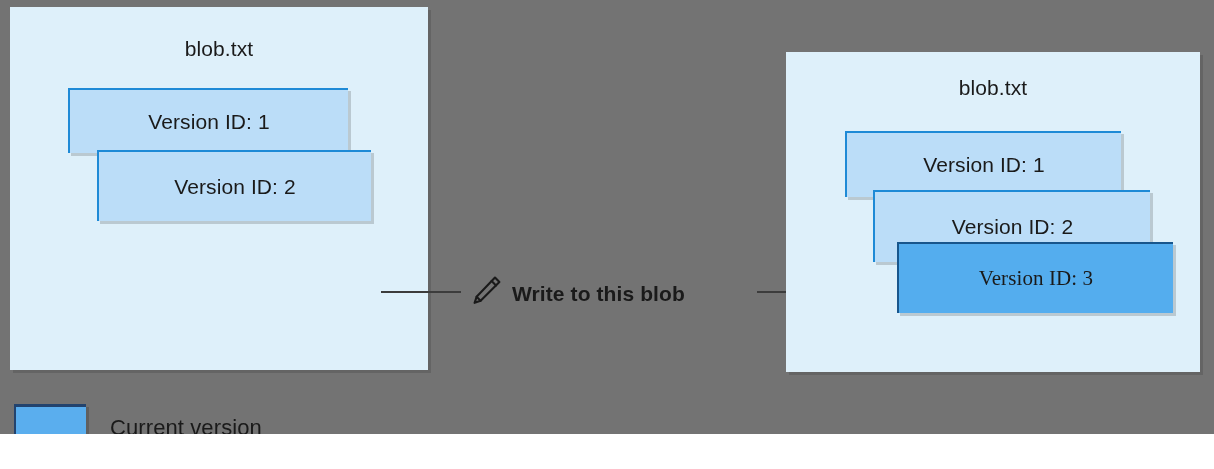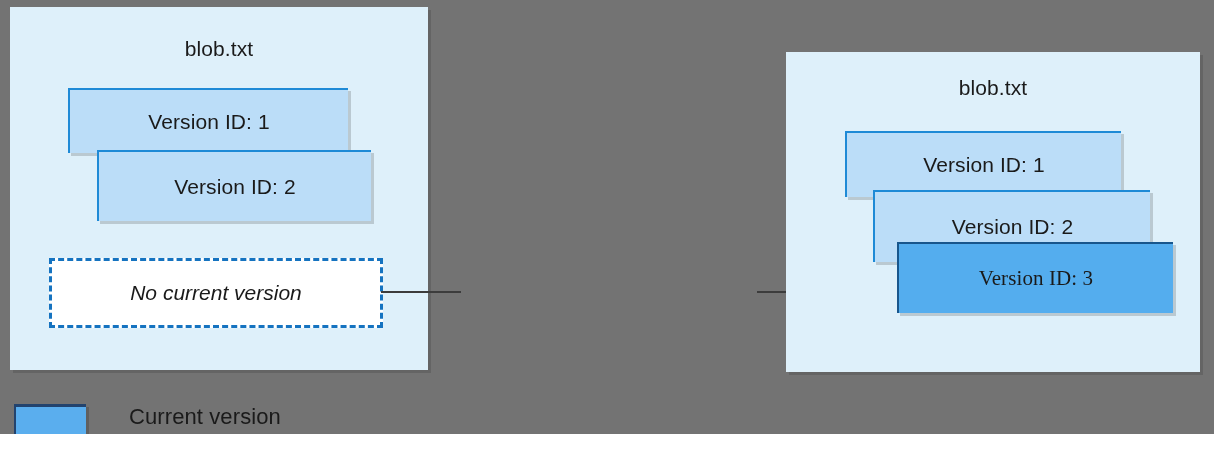--- a/index.html
+++ b/index.html
@@ -107,22 +107,21 @@
   }
 
   
   .legend {
     position: absolute;
     display: flex;
     align-items: center;
   }
   .legend-item {
     display: flex;
-    align-items: flex-start;
-    gap: 19px;
+    align-items: center;
   }
   .swatch {
     width: 72px;
     height: 48px;
     box-sizing: border-box;
     box-shadow: 3px 3px 0 0 rgba(0,0,0,0.16);
   }
   .swatch.current {
     background: #5AAEEE;
     border-top: 3px solid #22436E;
@@ -150,26 +149,35 @@
   </div>
 
   <div class="vcard previous" style="left:51px; top:88px; width:280px; height:65px;">
     <span>Version ID: 1</span>
   </div>
 
   <div class="vcard previous" style="left:80px; top:150px; width:274px; height:71px;">
     <span>Version ID: 2</span>
   </div>
 
-  <div class="dashed-box" style="left:49px; top:258px; width:334px; height:70px;">
-    <span>No current version</span>
-  </div>
 
   <div class="line" style="left:381px; top:291px; width:80px;"></div>
 
+  <div class="annotation" style="left:469px; top:274px;">
+    <span class="pencil-icon">
+      <svg width="34" height="36" viewBox="0 0 34 36" xmlns="http://www.w3.org/2000/svg">
+        <g fill="none" stroke="#1A1A1A" stroke-width="2.1" stroke-linejoin="round" stroke-linecap="round">
+          <path d="M26.0 3.6 L30.4 8.0 L11.6 26.8 L5.6 28.8 L7.6 22.8 Z"></path>
+          <path d="M22.6 7.0 L27.0 11.4"></path>
+          <path d="M7.6 22.8 L11.6 26.8"></path>
+        </g>
+      </svg>
+    </span>
+    <span class="annotation-label">Write to this blob</span>
+  </div>
 
   <div class="line" style="left:757px; top:291px; width:110px;"></div>
   <div class="arrow-head" style="left:866px; top:284px;"></div>
 
   <div class="panel" style="left:786px; top:52px; width:414px; height:320px;">
     <div class="panel-title" style="top:24px;">blob.txt</div>
   </div>
 
   <div class="vcard previous" style="left:828px; top:131px; width:276px; height:66px;">
     <span>Version ID: 1</span>

